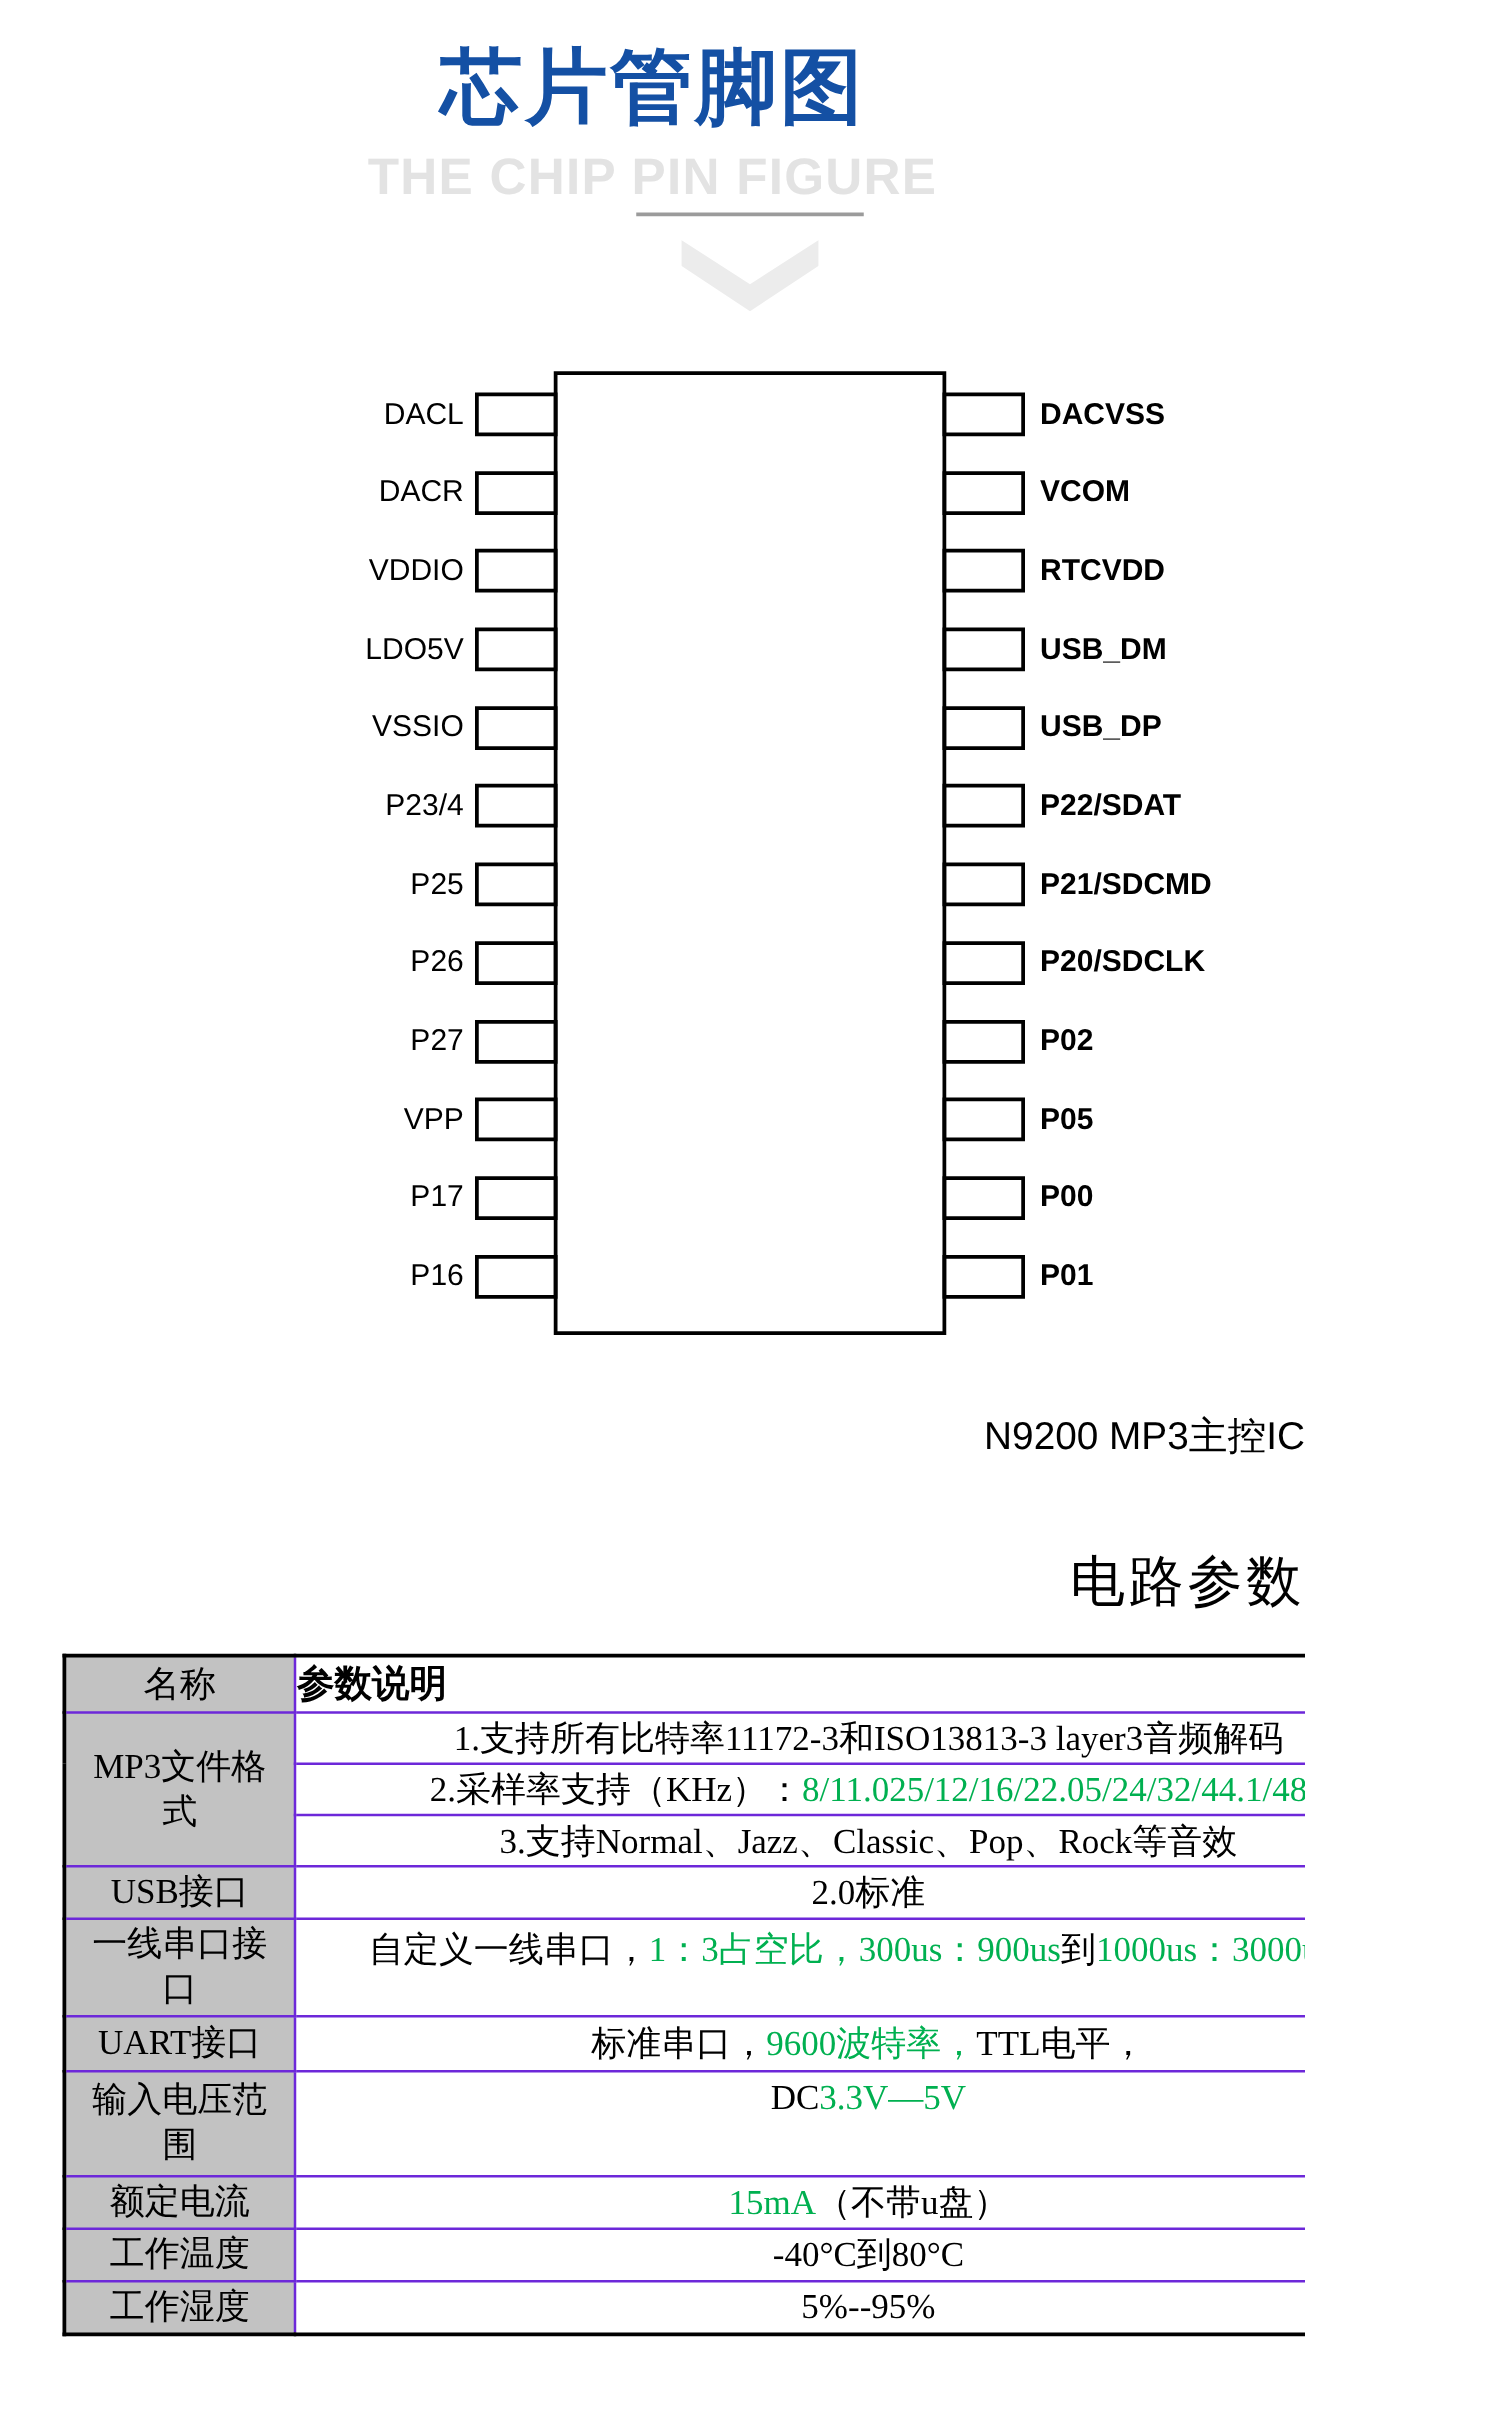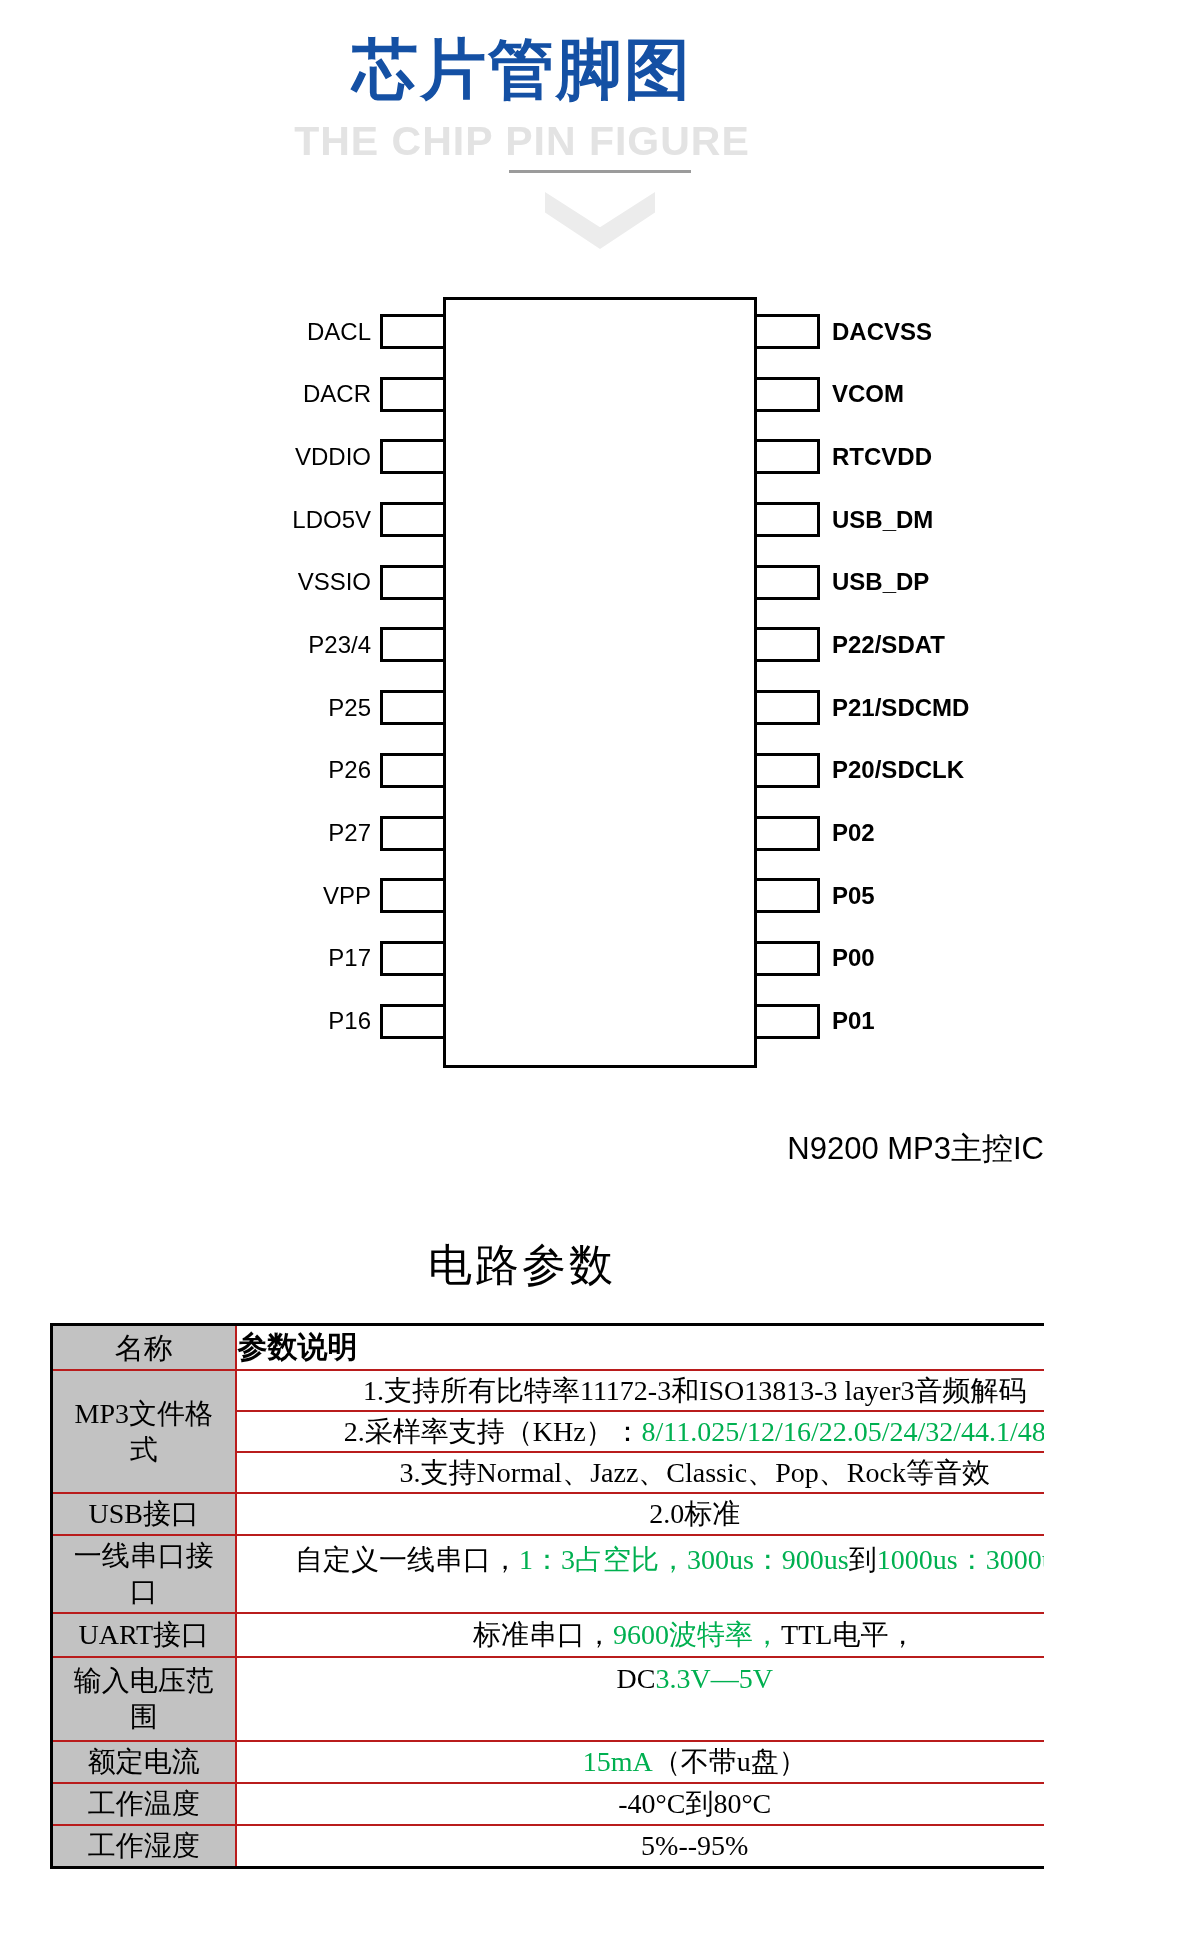--- a/index.html
+++ b/index.html
@@ -26,28 +26,28 @@
   .pins-right .pin-row{justify-content:flex-start;font-weight:bold;}
   .pin-box{width:66px;height:35px;border:3px solid #000;box-sizing:border-box;background:#fff;flex:0 0 auto;}
   .pin-label{font-size:24px;color:#000;}
   .pins-left .pin-label{margin-right:9px;}
   .pins-right .pin-label{margin-left:12px;}
 
   .chip-caption{position:absolute;top:1128px;left:0;width:100%;text-align:right;
                 font-size:31px;color:#000;}
 
   
-  .section-title{position:absolute;top:1236px;left:0;width:100%;text-align:center;
+  .section-title{position:absolute;top:1236px;left:0;width:100%;text-align:right;
                  font-size:44px;color:#000;font-weight:500;letter-spacing:3px;}
 
   
   .params-table{position:absolute;left:50px;top:1323px;width:1106px;
                 border-collapse:collapse;border:3px solid #000;
                 font-family:"Liberation Serif","DejaVu Serif",serif;color:#000;}
-  .params-table td,.params-table th{border:2px solid #b91c1c;box-sizing:border-box;}
+  .params-table td,.params-table th{border:2px solid #6d28d9;box-sizing:border-box;}
   .name-cell{width:184px;background:#c2c2c2;text-align:center;
              font-size:28px;font-weight:400;padding:2px 14px;line-height:36px;}
   .val-cell{text-align:center;font-size:28px;padding:0 8px;}
   .desc-head{text-align:left;font-size:30px;font-weight:700;}
   .name-head{font-size:29px;}
   .vtop{vertical-align:top;padding-top:5px;}
   .g{color:#00b050;}
   .h-header{height:43px}.h-s{height:41px}.h-one{height:71px}.h-uart{height:44px}
   .h-volt{height:84px}.h-cur{height:40px}.h-temp{height:42px}.h-hum{height:40px}
 </style>

